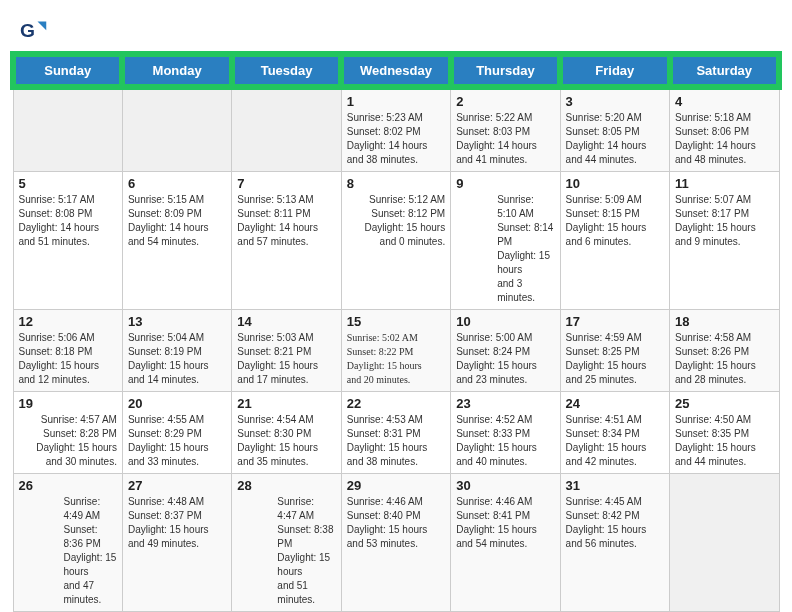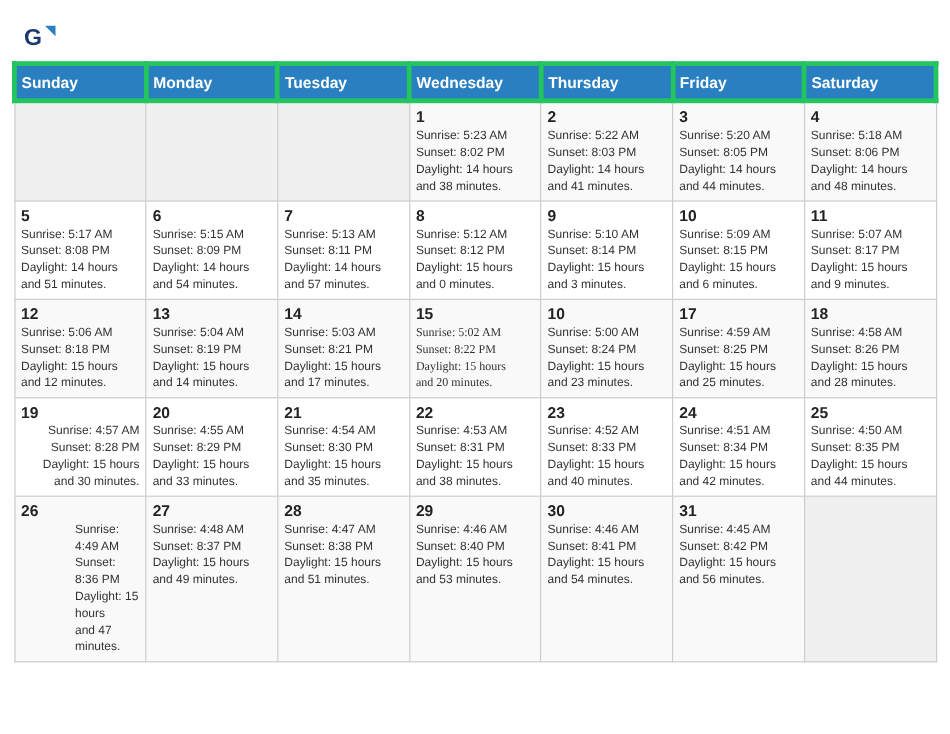--- a/index.html
+++ b/index.html
@@ -42,22 +42,22 @@
       width: 100%;
       border-collapse: collapse;
       table-layout: fixed;
     }
     thead tr th {
       background: #2a7fc1;
       color: #fff;
       font-size: 13px;
       font-weight: bold;
       padding: 6px 4px;
-      text-align: left;
-      border: 4px solid #22c55e;
+      text-align: center;
+      border: 6px solid #22c55e;
     }
     tbody tr td {
       border: 1px solid #ccc;
       vertical-align: top;
       padding: 4px 5px;
       height: 80px;
       background: #fff;
       font-size: 10.5px;
       color: #333;
     }
@@ -163,28 +163,28 @@
         </td>
         <td>
           <span class="day-num">7</span>
           <div class="cell-info" style="white-space: pre-line;">Sunrise: 5:13 AM
 Sunset: 8:11 PM
 Daylight: 14 hours
 and 57 minutes.</div>
         </td>
         <td>
           <span class="day-num">8</span>
-          <div class="cell-info" style="white-space: pre-line;">Sunrise: 5:12 AM
+          <div class="cell-info" style="white-space: pre-line; text-align: right;">Sunrise: 5:12 AM
 Sunset: 8:12 PM
 Daylight: 15 hours
 and 0 minutes.</div>
         </td>
         <td>
           <span class="day-num">9</span>
-          <div class="cell-info" style="white-space: pre-line;">Sunrise: 5:10 AM
+          <div class="cell-info" style="white-space: pre-line; margin-left: 41px;">Sunrise: 5:10 AM
 Sunset: 8:14 PM
 Daylight: 15 hours
 and 3 minutes.</div>
         </td>
         <td>
           <span class="day-num">10</span>
           <div class="cell-info" style="white-space: pre-line;">Sunrise: 5:09 AM
 Sunset: 8:15 PM
 Daylight: 15 hours
 and 6 minutes.</div>
@@ -309,21 +309,21 @@
         </td>
         <td>
           <span class="day-num">27</span>
           <div class="cell-info" style="white-space: pre-line;">Sunrise: 4:48 AM
 Sunset: 8:37 PM
 Daylight: 15 hours
 and 49 minutes.</div>
         </td>
         <td>
           <span class="day-num">28</span>
-          <div class="cell-info" style="white-space: pre-line;">Sunrise: 4:47 AM
+          <div class="cell-info" style="white-space: pre-line; margin-left: 40px;">Sunrise: 4:47 AM
 Sunset: 8:38 PM
 Daylight: 15 hours
 and 51 minutes.</div>
         </td>
         <td>
           <span class="day-num">29</span>
           <div class="cell-info" style="white-space: pre-line;">Sunrise: 4:46 AM
 Sunset: 8:40 PM
 Daylight: 15 hours
 and 53 minutes.</div>

